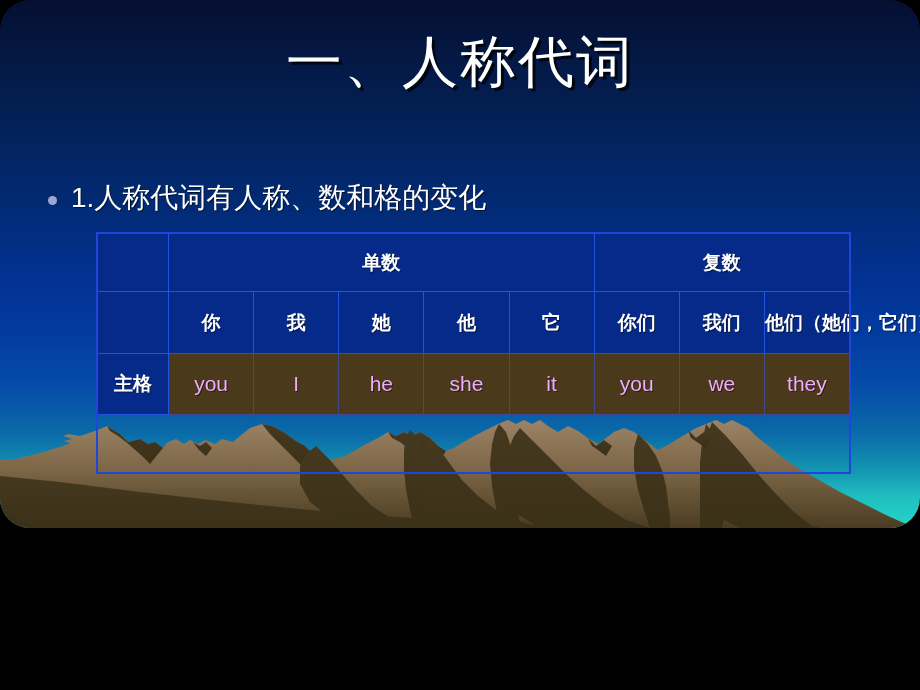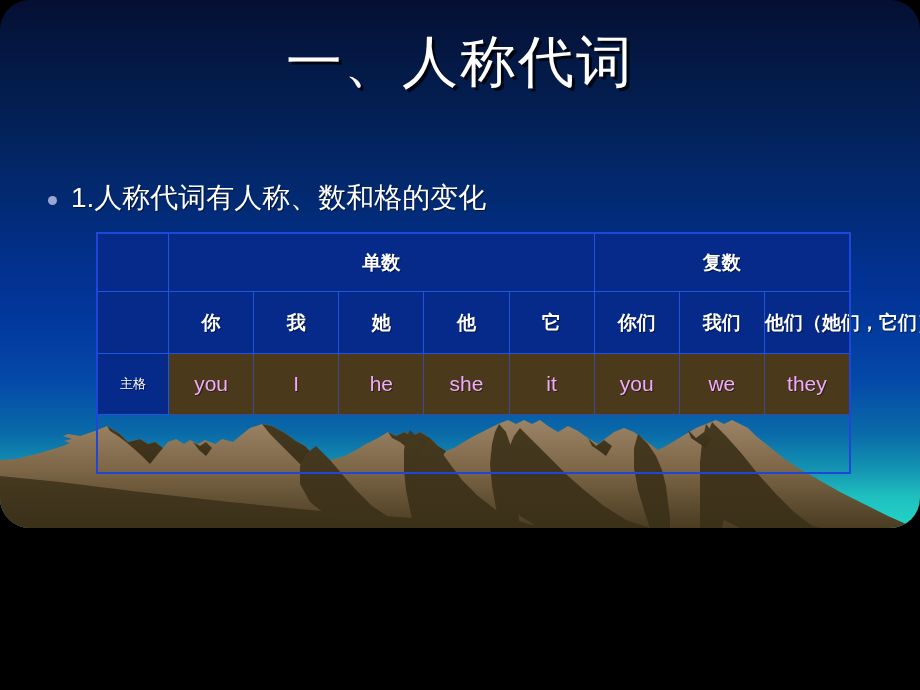--- a/index.html
+++ b/index.html
@@ -120,22 +120,22 @@
     font-weight: bold;
     text-shadow: 1px 1px 0 rgba(0,0,0,0.5);
   }
   .person-head {
     font-size: 19px;
     font-weight: bold;
     text-shadow: 1px 1px 0 rgba(0,0,0,0.5);
     white-space: nowrap;
   }
   .case-head {
-    font-size: 13px;
-    font-weight: normal;
+    font-size: 19px;
+    font-weight: bold;
     text-shadow: 1px 1px 0 rgba(0,0,0,0.5);
   }
   td.data-cell {
     background: #4a3a1b;
     font-size: 21px;
     font-weight: normal;
     color: #f0abfc;
     border-color: #3f4a8c;
     text-shadow: 1px 1px 0 rgba(0,0,0,0.45);
   }

